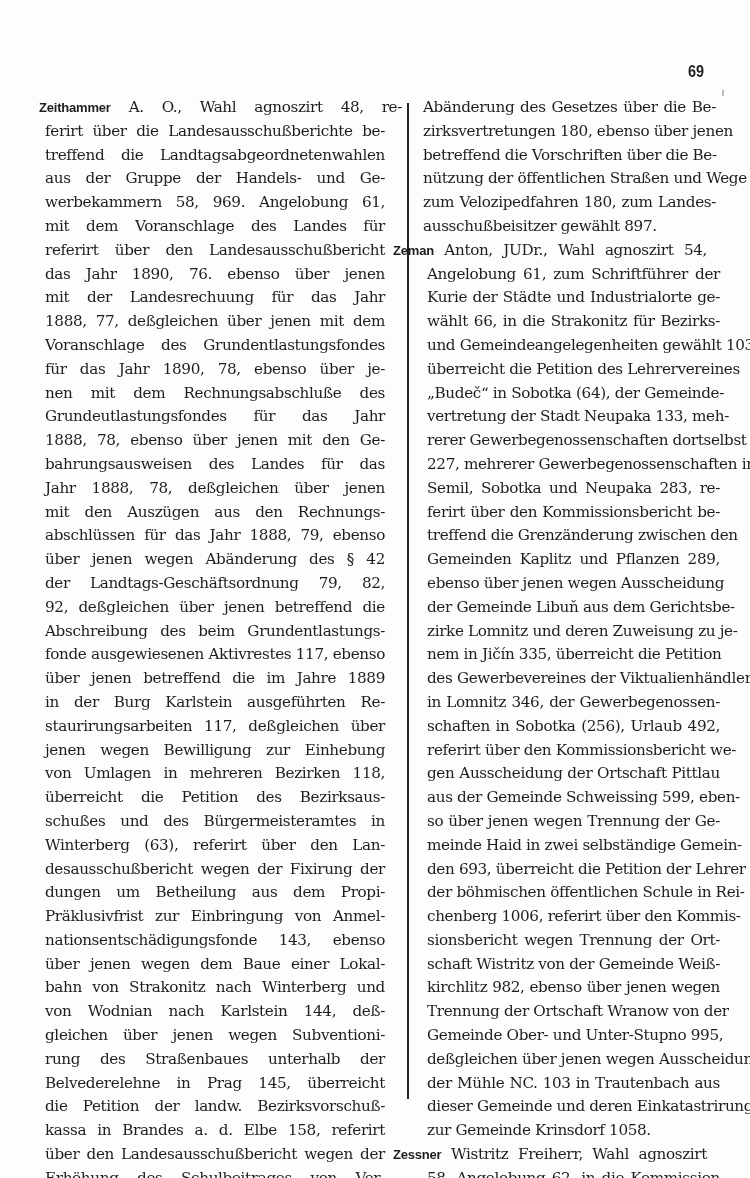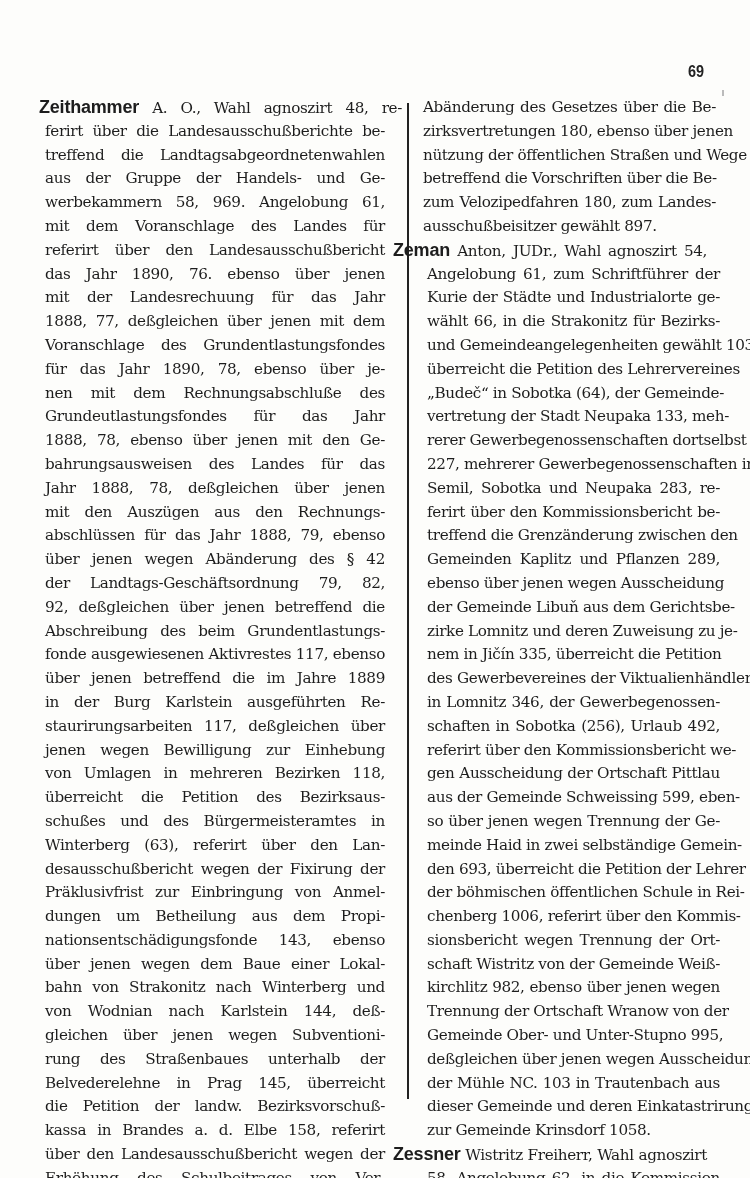--- a/index.html
+++ b/index.html
@@ -29,21 +29,21 @@
     letter-spacing: -0.35px;
   }
   .line.last { text-align-last: left; }
   .entry .line { padding-left: 0; }
   #col-left .line.cont { margin-left: 6px; width: 340px; }
   #col-left .line.first { width: 363px; }
   #col-right .line.cont { margin-left: 34px; width: 293px; }
   #col-right .line.first { width: 314px; }
   #col-right .line.carry { margin-left: 30px; width: 293px; }
   .head {
-    font-family: "Liberation Sans", sans-serif; font-weight: bold; font-size: 18px;
+    font-family: "Liberation Sans", sans-serif; font-weight: bold; font-size: 13px;
     letter-spacing: -0.2px;
     margin-top: 10px;
   }
   .speck { position: absolute; background: #bbb; width: 2px; height: 6px; }
 </style>
 </head>
 <body>
 
 <div class="page-number">69</div>
 
@@ -76,22 +76,22 @@
         <div class="line cont">fonde ausgewiesenen Aktivrestes 117, ebenso</div>
         <div class="line cont">über jenen betreffend die im Jahre 1889</div>
         <div class="line cont">in der Burg Karlstein ausgeführten Re-</div>
         <div class="line cont">staurirungsarbeiten 117, deßgleichen über</div>
         <div class="line cont">jenen wegen Bewilligung zur Einhebung</div>
         <div class="line cont">von Umlagen in mehreren Bezirken 118,</div>
         <div class="line cont">überreicht die Petition des Bezirksaus-</div>
         <div class="line cont">schußes und des Bürgermeisteramtes in</div>
         <div class="line cont">Winterberg (63), referirt über den Lan-</div>
         <div class="line cont">desausschußbericht wegen der Fixirung der</div>
+        <div class="line cont">dungen um Betheilung aus dem Propi-</div>
         <div class="line cont">Präklusivfrist zur Einbringung von Anmel-</div>
-        <div class="line cont">dungen um Betheilung aus dem Propi-</div>
         <div class="line cont">nationsentschädigungsfonde 143, ebenso</div>
         <div class="line cont">über jenen wegen dem Baue einer Lokal-</div>
         <div class="line cont">bahn von Strakonitz nach Winterberg und</div>
         <div class="line cont">von Wodnian nach Karlstein 144, deß-</div>
         <div class="line cont">gleichen über jenen wegen Subventioni-</div>
         <div class="line cont">rung des Straßenbaues unterhalb der</div>
         <div class="line cont">Belvederelehne in Prag 145, überreicht</div>
         <div class="line cont">die Petition der landw. Bezirksvorschuß-</div>
         <div class="line cont">kassa in Brandes a. d. Elbe 158, referirt</div>
         <div class="line cont">über den Landesausschußbericht wegen der</div>
@@ -99,22 +99,22 @@
       </div>
   </div>
 </div>
 
 <div class="rule"></div>
 
 <div class="col" id="col-right">
   <div id="carry-lines">
       <div class="line carry">Abänderung des Gesetzes über die Be-</div>
       <div class="line carry">zirksvertretungen 180, ebenso über jenen</div>
+      <div class="line carry">betreffend die Vorschriften über die Be-</div>
       <div class="line carry">nützung der öffentlichen Straßen und Wege</div>
-      <div class="line carry">betreffend die Vorschriften über die Be-</div>
       <div class="line carry">zum Velozipedfahren 180, zum Landes-</div>
       <div class="line carry last">ausschußbeisitzer gewählt 897.</div>
     </div>
   <div class="entry">
     <div class="line first"><span class="head">Zeman</span> <span>Anton, JUDr., Wahl agnoszirt 54,</span></div>
     <div id="e1-lines">
         <div class="line cont">Angelobung 61, zum Schriftführer der</div>
         <div class="line cont">Kurie der Städte und Industrialorte ge-</div>
         <div class="line cont">wählt 66, in die Strakonitz für Bezirks-</div>
         <div class="line cont">und Gemeindeangelegenheiten gewählt 103,</div>

